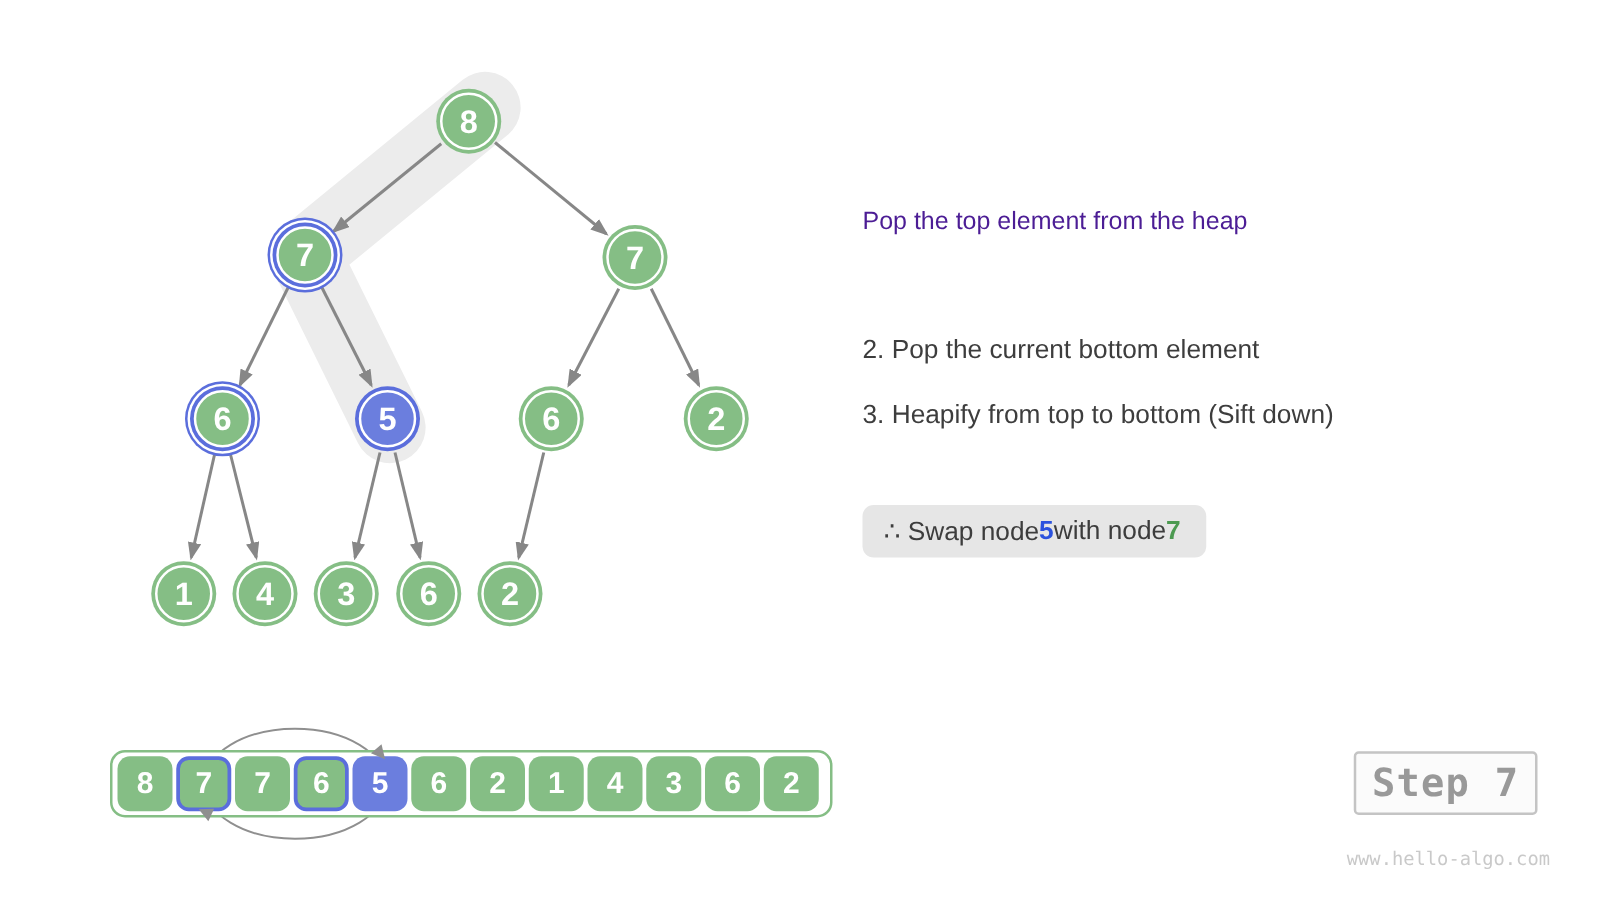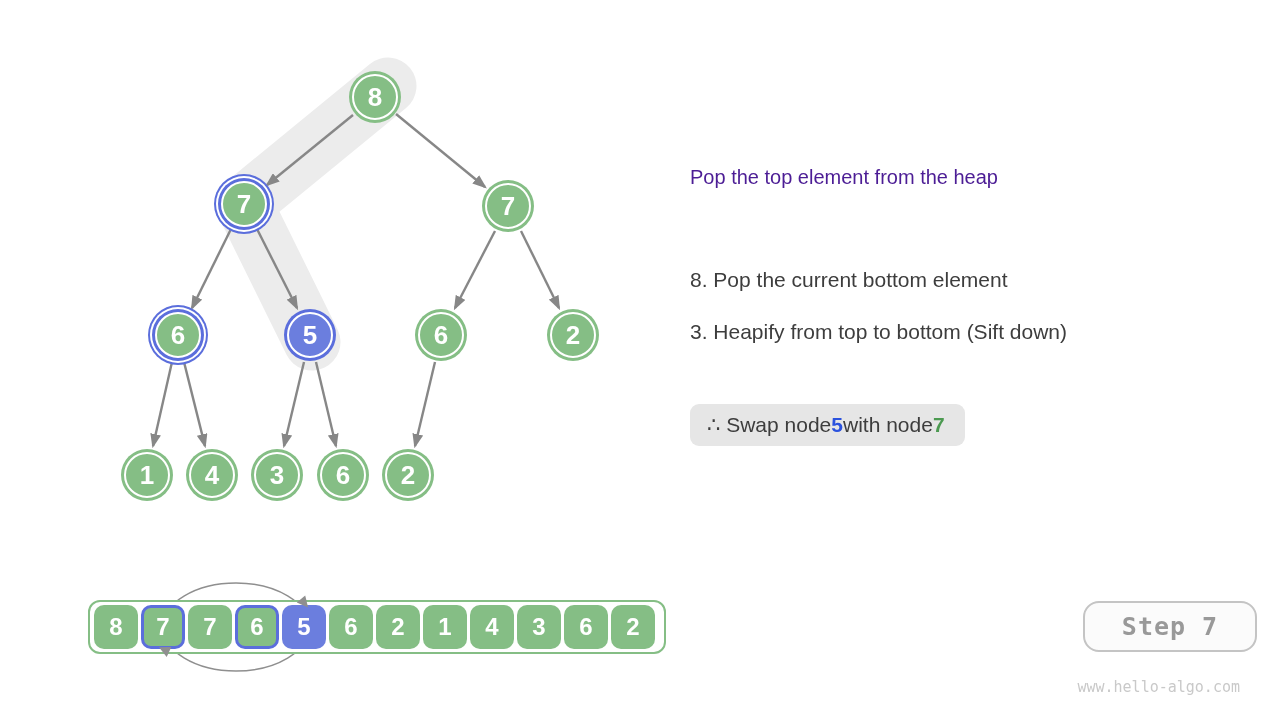--- a/index.html
+++ b/index.html
@@ -49,24 +49,24 @@
   .therefore-box{
     position:absolute;left:690px;top:404px;width:275px;height:42px;z-index:2;
     background:var(--box-gray);border-radius:9px;display:flex;align-items:center;padding-left:17px;
     font-size:21px;color:var(--text-dark);white-space:nowrap;
   }
   .num-g{color:var(--text-green);font-weight:bold;}
   .num-b{color:var(--text-blue);font-weight:bold;}
 
   
   .step-button{
-    position:absolute;left:1083px;top:601px;width:174px;height:51px;z-index:2;
-    background:#FBFBFB;border:2px solid var(--button-border);border-radius:16px;
+    position:absolute;left:1083px;top:601px;width:147px;height:51px;z-index:2;
+    background:#FBFBFB;border:2px solid var(--button-border);border-radius:4px;
     display:flex;align-items:center;justify-content:center;
-    font-family:"DejaVu Sans Mono",monospace;font-weight:bold;font-size:25px;
+    font-family:"DejaVu Sans Mono",monospace;font-weight:bold;font-size:31px;
     color:var(--button-text);letter-spacing:1px;cursor:pointer;
   }
   .watermark{
     position:absolute;right:40px;top:678px;z-index:2;
     font-family:"DejaVu Sans Mono",monospace;font-size:15px;color:var(--watermark-gray);
   }
 </style>
 </head>
 <body>
 
@@ -129,21 +129,21 @@
       <span>3</span>
     </div>
   <div class="tnode" style="left:320px;top:452px">
       <span>6</span>
     </div>
   <div class="tnode" style="left:385px;top:452px">
       <span>2</span>
     </div>
 
   <div class="panel-title">Pop the top element from the heap</div>
-  <div class="pline l2">8. Pop the current bottom element</div>
+  <div class="pline l2">2. Pop the current bottom element</div>
   <div class="pline l3">3. Heapify from top to bottom (Sift down)</div>
 
 
   <div class="therefore-box">
       <span>∴ Swap node </span>
       <span class="num-b">5</span>
       <span> with node </span>
       <span class="num-g">7</span>
     </div>
 

